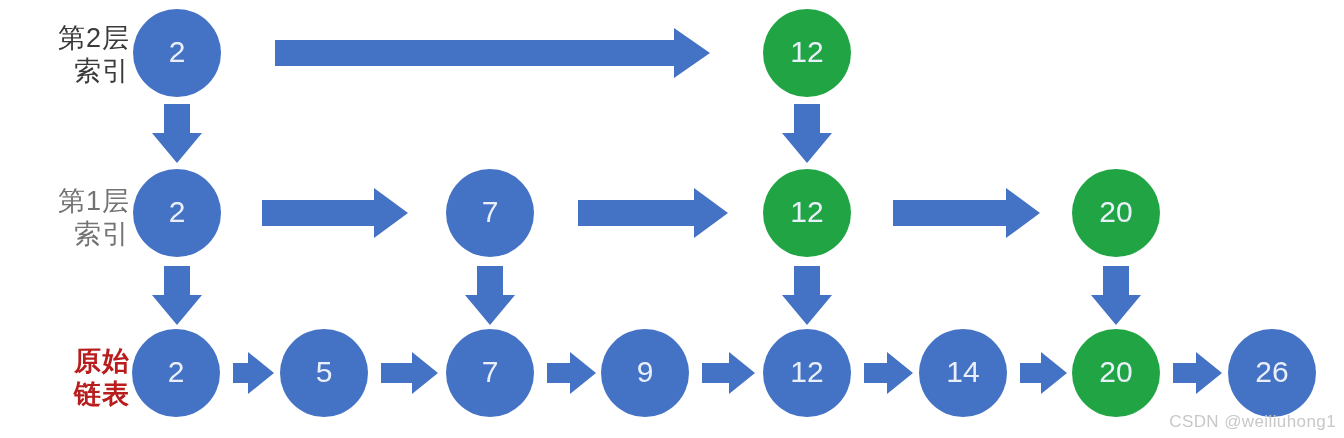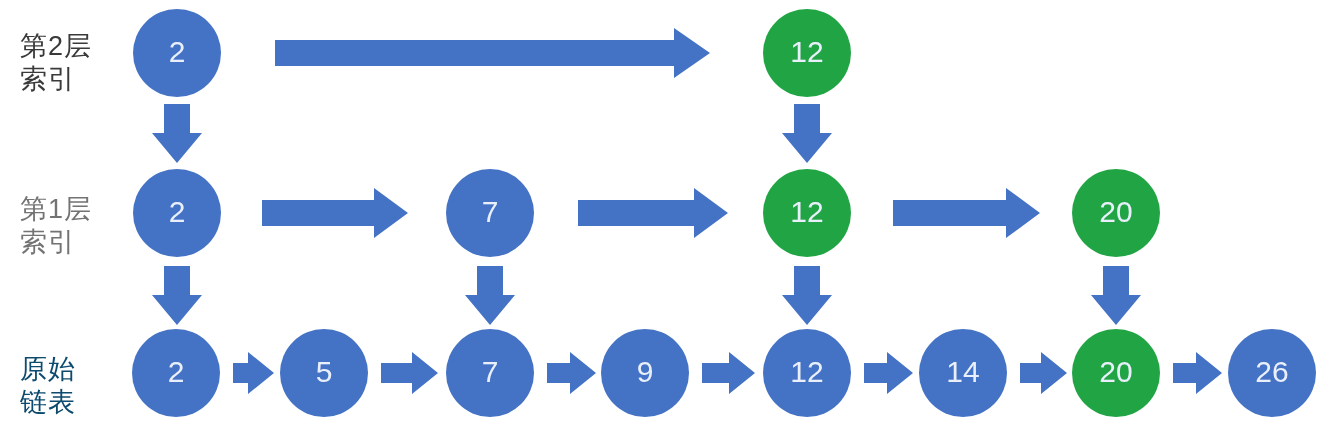--- a/index.html
+++ b/index.html
@@ -21,28 +21,27 @@
     position: absolute;
     left: 0;
     top: 0;
     width: 1344px;
     height: 438px;
     display: block;
   }
   .row-label {
     position: absolute;
     width: 110px;
-    text-align: left;
+    text-align: right;
     color: #3a3a3a;
     font-size: 27px;
     line-height: 1.22;
     font-family: "Liberation Sans", "DejaVu Sans", sans-serif;
     letter-spacing: 1px;
     white-space: pre-line;
-    margin-top: 8px;
   }
   .node-text {
     fill: #eaf0fb;
     font-family: "Liberation Sans", "DejaVu Sans", sans-serif;
     font-size: 30px;
     text-anchor: middle;
     dominant-baseline: middle;
   }
   .watermark {
     position: absolute;
@@ -133,17 +132,18 @@
         <circle cx="1272" cy="373" r="44" fill="#4472C4"></circle>
         <text x="1272" y="374" class="node-text">26</text>
       </g>
     </svg>
 
   <div id="labels">
       <div class="row-label" style="left: 20px; top: 22px; color: rgb(58, 58, 58);">第2层
 索引</div>
       <div class="row-label" style="left: 20px; top: 185px; color: #737373;">第1层
 索引</div>
-      <div class="row-label" style="left: 20px; top: 345px; color: #0c4a6e;">原始
+      <div class="row-label" style="left: 20px; top: 345px; color: #b91c1c; font-weight: bold;">原始
 链表</div>
     </div>
 
+  <div class="watermark">CSDN @weiliuhong1</div>
 </div>
 
 </body></html>

